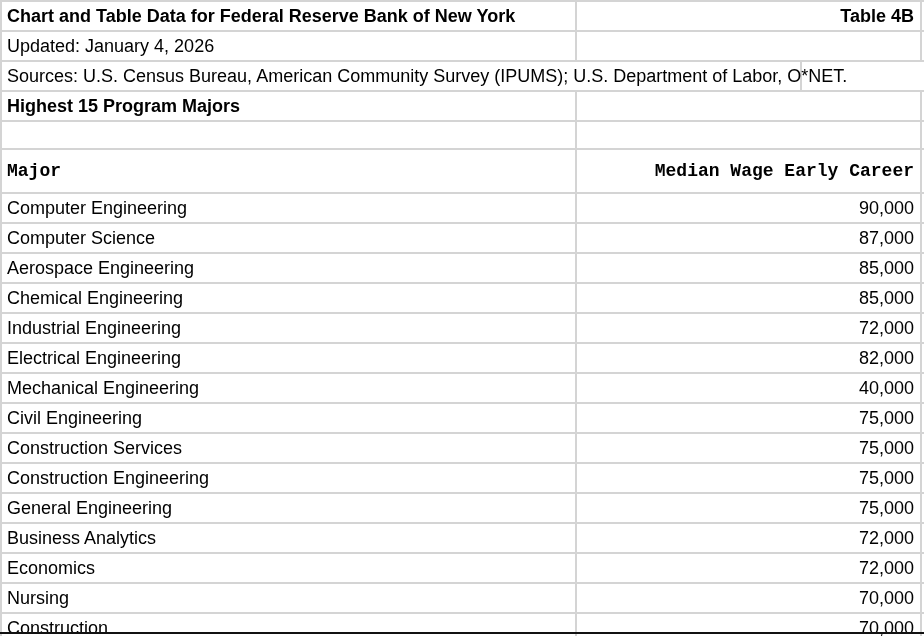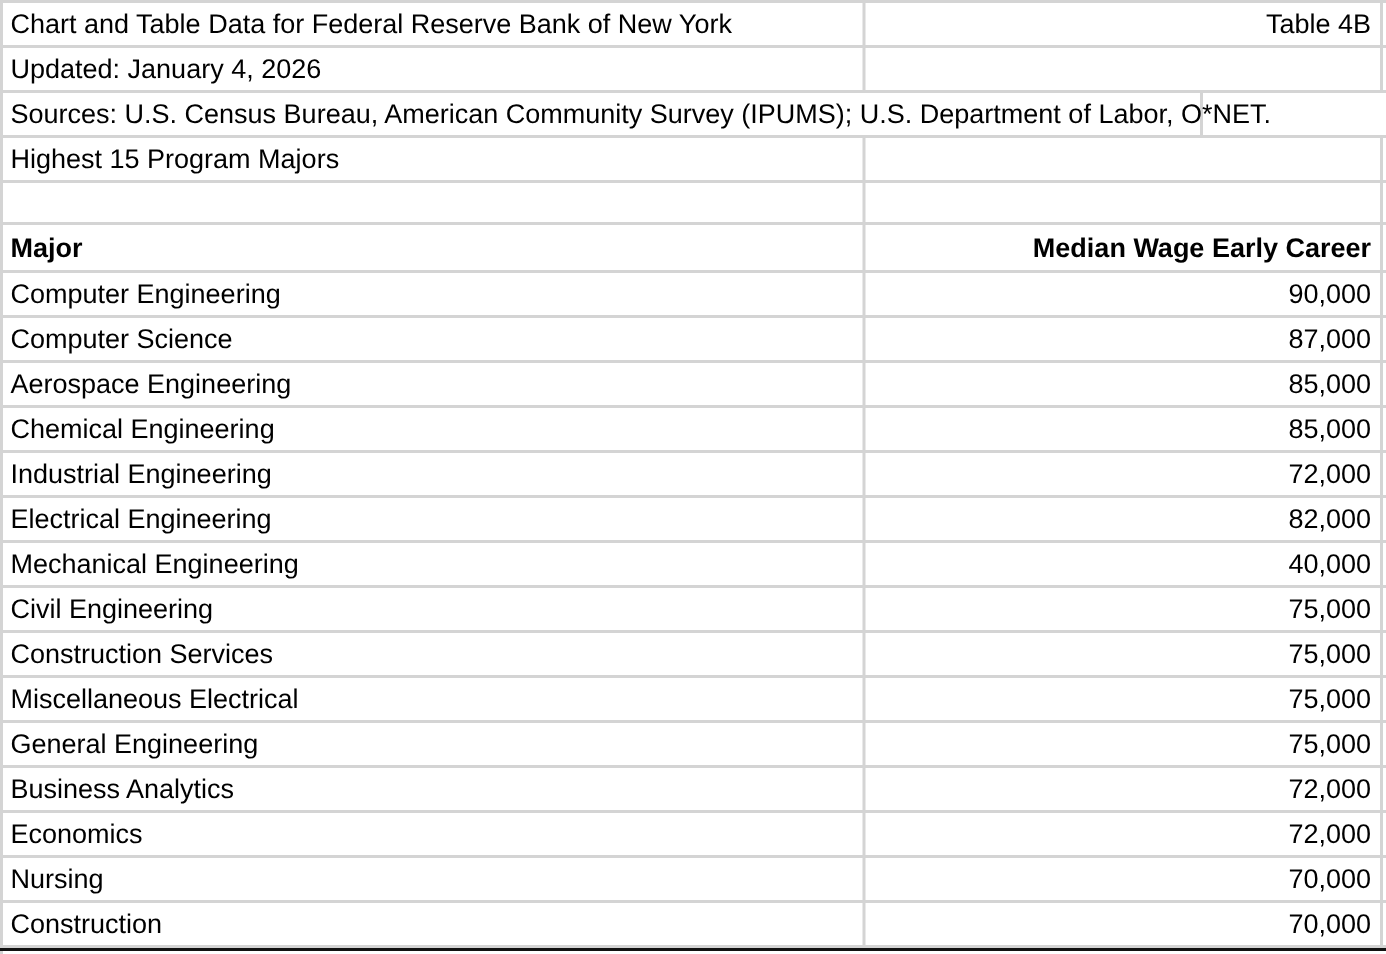--- a/index.html
+++ b/index.html
@@ -47,28 +47,28 @@
       width: 575px;
       padding-left: 5px;
       border-right: 2px solid #d4d4d4;
     }
     .c2 {
       width: 345px;
       justify-content: flex-end;
       padding-right: 6px;
       border-right: 2px solid #d4d4d4;
     }
-    .bold { font-weight: normal; }
+    .bold { font-weight: bold; }
     .span-all {
       width: 800px;
       padding-left: 5px;
       border-right: 2px solid #d4d4d4;
     }
     .row.head { height: 30px; }
-    .row.tall { height: 32px; }
+    .row.tall { height: 44px; font-family: Liberation Mono, monospace; }
     .row.spacer { height: 28px; }
     .row.colhead .cell { font-weight: bold; }
     .bottom-rule {
       position: absolute;
       left: 0;
       width: 924px;
       height: 2px;
       background: #111;
     }
   </style>
@@ -136,21 +136,21 @@
   </div>
   <div class="row">
     <div class="cell c1">Civil Engineering</div>
     <div class="cell c2">75,000</div>
   </div>
   <div class="row">
     <div class="cell c1">Construction Services</div>
     <div class="cell c2">75,000</div>
   </div>
   <div class="row">
-    <div class="cell c1">Miscellaneous Electrical</div>
+    <div class="cell c1">Construction Engineering</div>
     <div class="cell c2">75,000</div>
   </div>
   <div class="row">
     <div class="cell c1">General Engineering</div>
     <div class="cell c2">75,000</div>
   </div>
   <div class="row">
     <div class="cell c1">Business Analytics</div>
     <div class="cell c2">72,000</div>
   </div>

